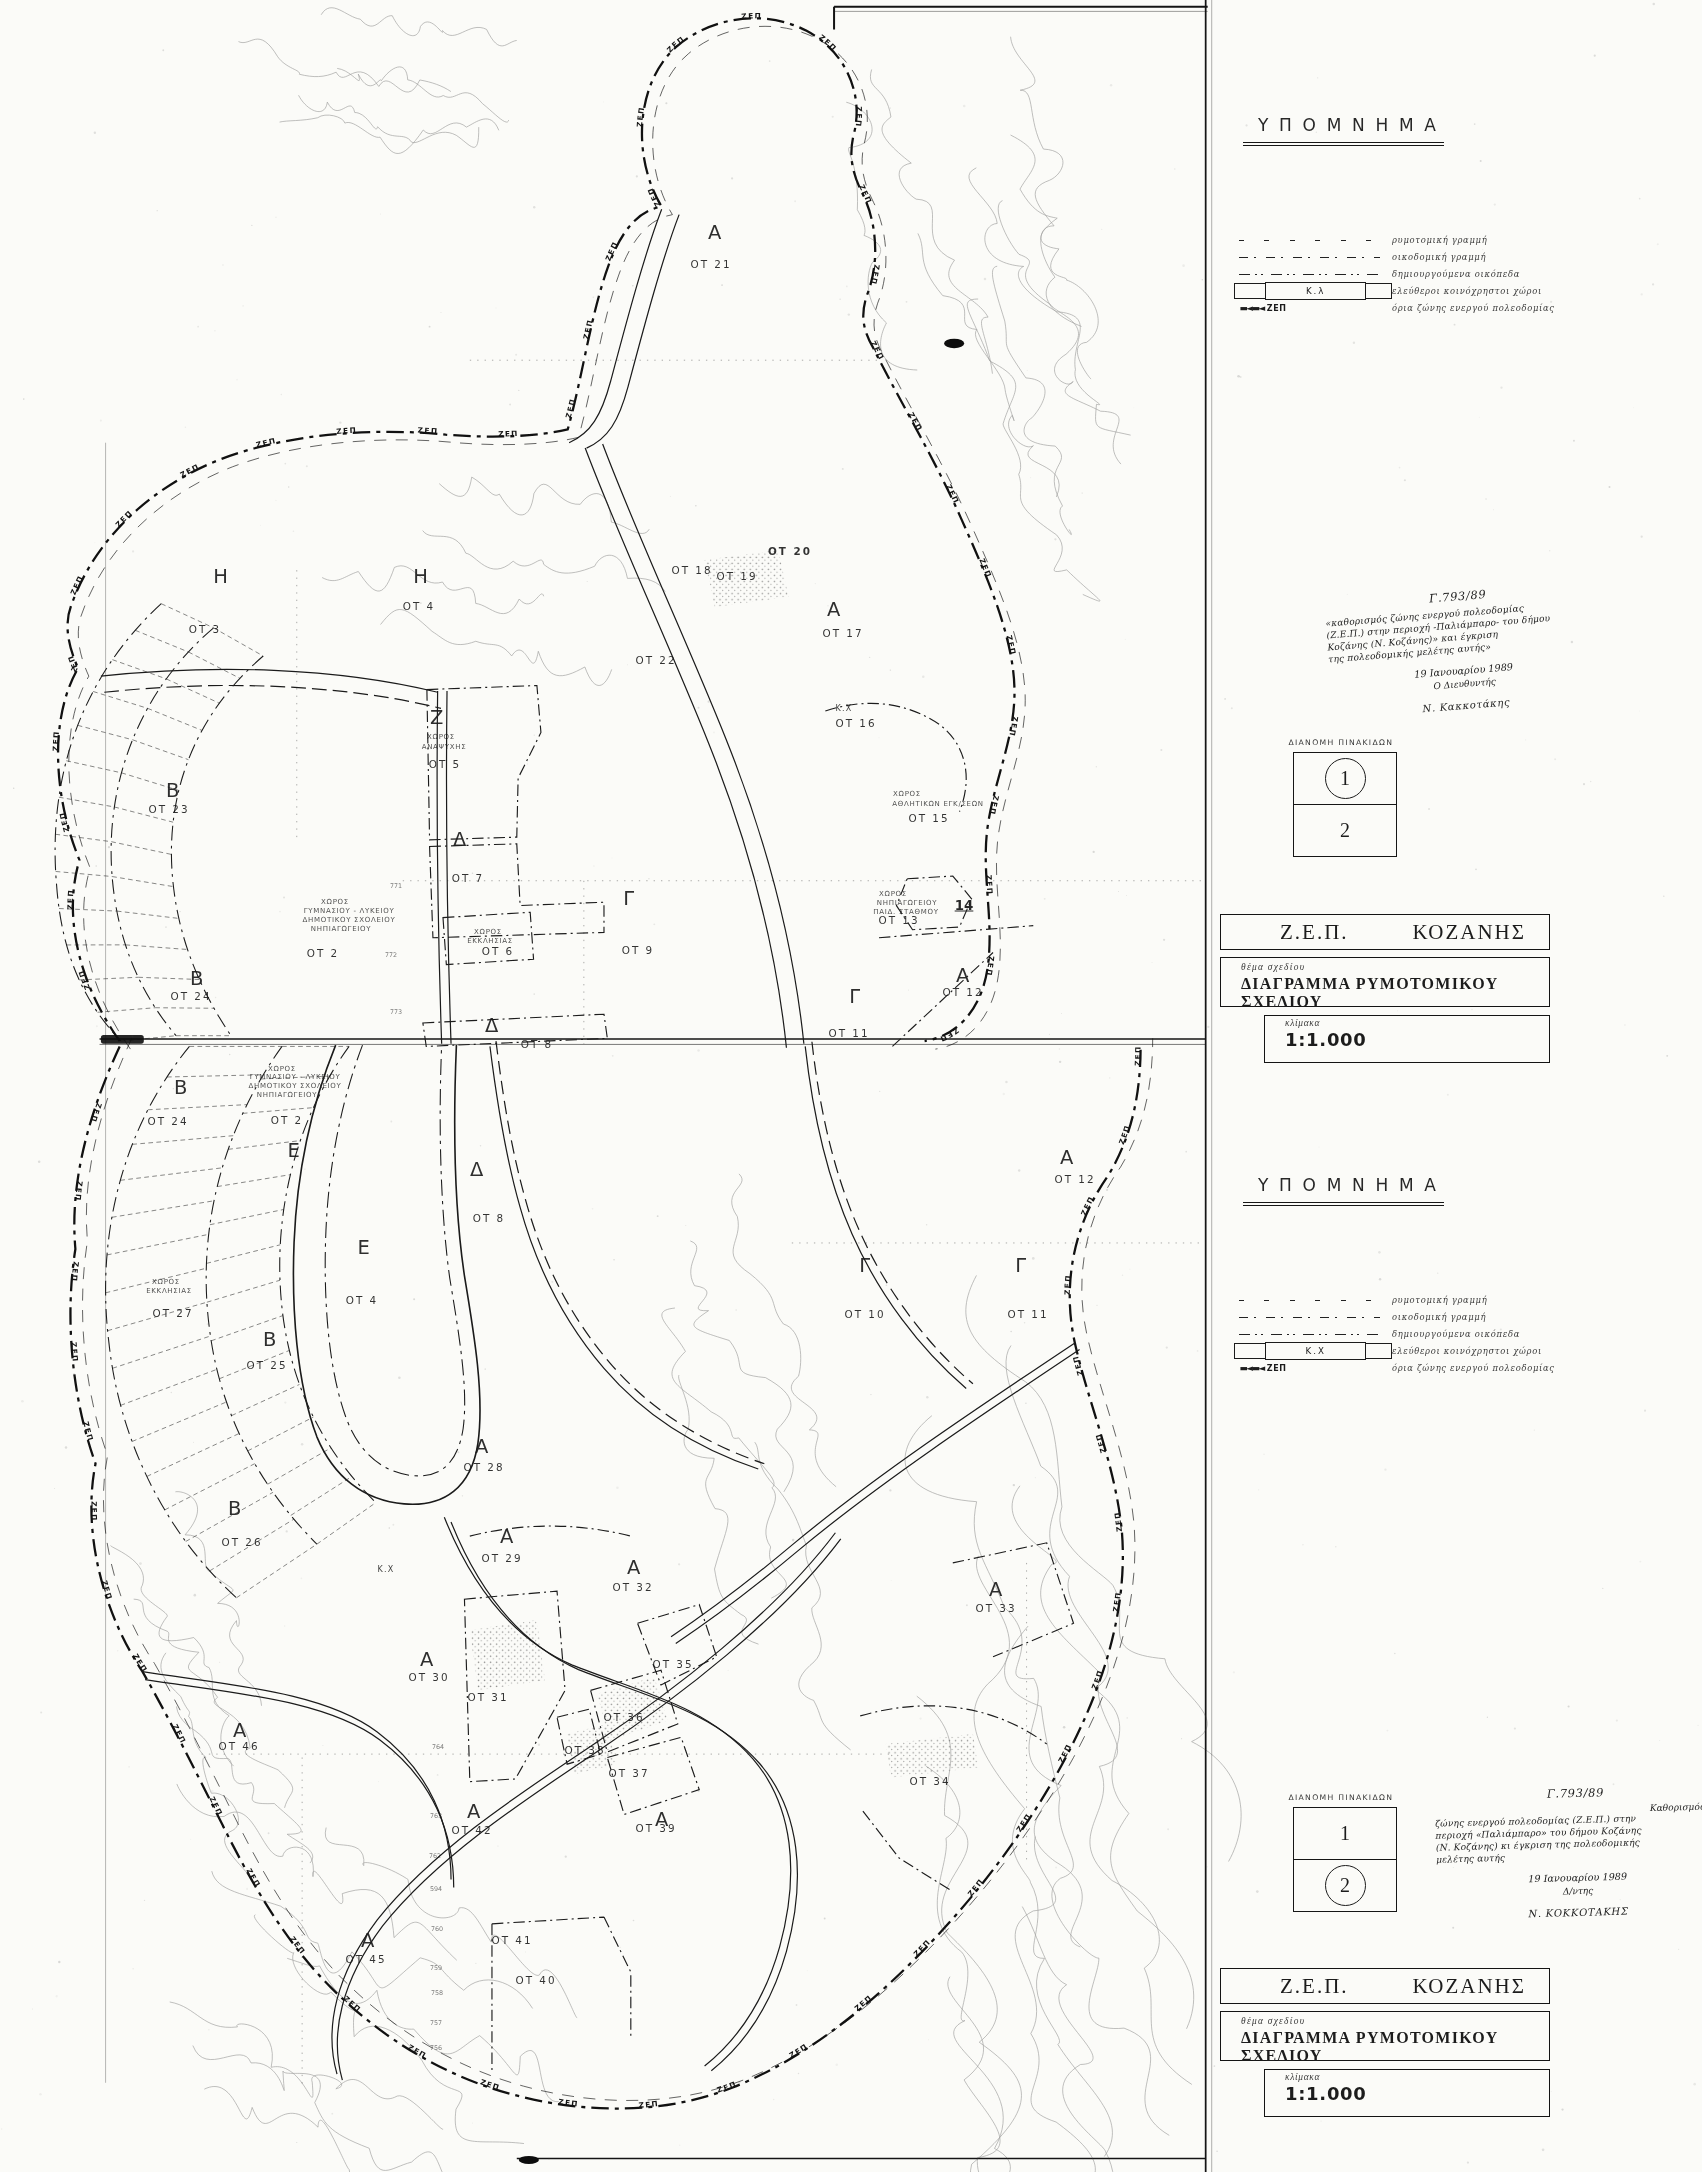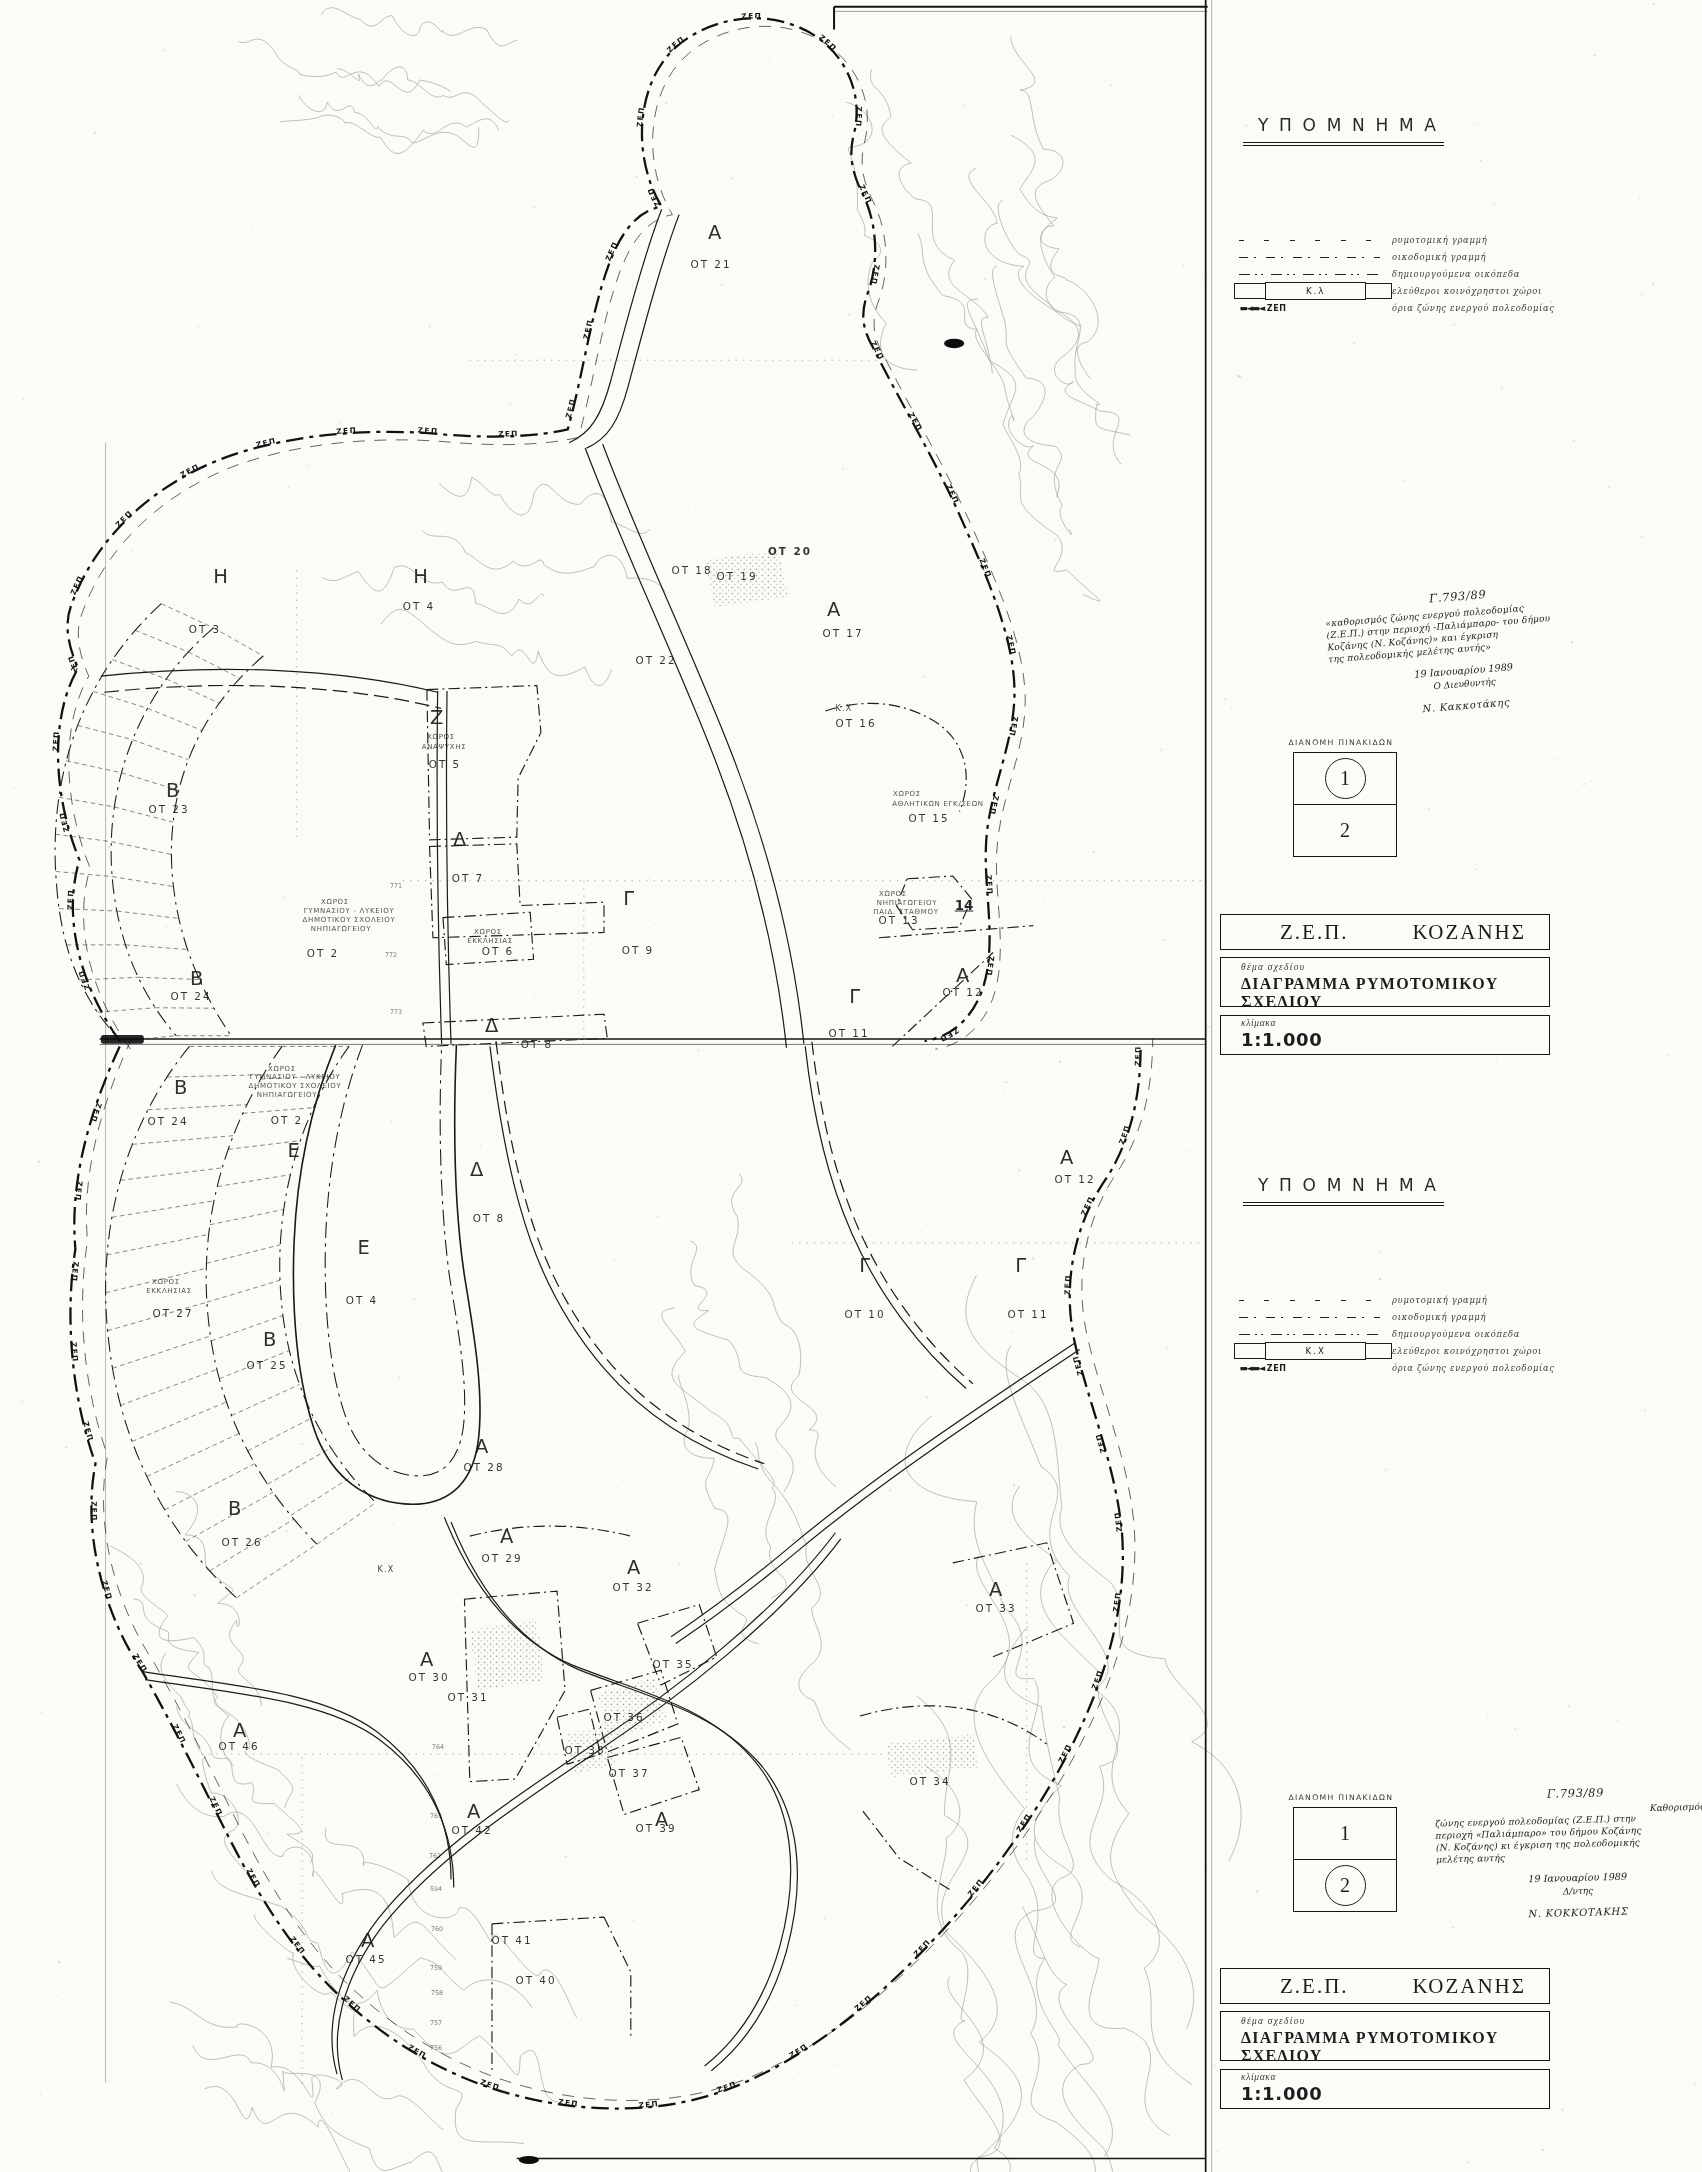--- a/index.html
+++ b/index.html
@@ -48,21 +48,21 @@
   .si-cell+.si-cell{border-top:1.3px solid #161616;}
   .si-circ{width:39px;height:39px;border:1.3px solid #1c1c1c;border-radius:50%;display:flex;align-items:center;justify-content:center;}
   
   .tblock{position:absolute;width:330px;}
   .tb-box{border:1.7px solid #141414;background:#fbfbf8;box-sizing:border-box;margin-bottom:7.4px;
           font-family:"Liberation Serif",serif;}
   .tb1{height:36px;display:flex;align-items:center;gap:64px;padding-left:59px;font-size:21px;letter-spacing:2px;}
   .tb2{height:50px;padding:3.4px 0 0 20px;}
   .tb2 .sm{font-style:italic;font-size:9.4px;letter-spacing:1.3px;opacity:.9}
   .tb2 .big{font-size:16px;letter-spacing:1.3px;margin-top:3.4px;font-weight:600;}
-  .tb3{height:40px;padding:2.7px 0 0 20px;}
+  .tb3{height:48px;padding:2.7px 0 0 20px;margin-left:44px;}
   .tb3 .sm{font-style:italic;font-size:9.4px;letter-spacing:0.7px;opacity:.9}
   .tb3 .big{font-family:"DejaVu Sans",sans-serif;font-size:18px;font-weight:700;letter-spacing:0.7px;margin-top:0.7px;}
   
   .zeptxt{font-family:"DejaVu Sans",sans-serif;font-size:11px;font-weight:700;letter-spacing:2px;fill:#141414;}
 </style>
 </head>
 <body>
 
 <div id="page">
 
@@ -693,21 +693,21 @@
       <span class="lb ot" style="left: 865px; top: 1314px;">ΟΤ 10</span>
       <span class="lb ot" style="left: 1028px; top: 1314px;">ΟΤ 11</span>
       <span class="lb ot" style="left: 1075px; top: 1179px;">ΟΤ 12</span>
       <span class="lb ot" style="left: 173px; top: 1313px;">ΟΤ 27</span>
       <span class="lb ot" style="left: 267px; top: 1365px;">ΟΤ 25</span>
       <span class="lb ot" style="left: 242px; top: 1542px;">ΟΤ 26</span>
       <span class="lb ot" style="left: 484px; top: 1467px;">ΟΤ 28</span>
       <span class="lb ot" style="left: 502px; top: 1558px;">ΟΤ 29</span>
       <span class="lb ot" style="left: 633px; top: 1587px;">ΟΤ 32</span>
       <span class="lb ot" style="left: 429px; top: 1677px;">ΟΤ 30</span>
-      <span class="lb ot" style="left: 468px; top: 1697px;">ΟΤ 31</span>
+      <span class="lb ot" style="left: 488px; top: 1697px;">ΟΤ 31</span>
       <span class="lb ot" style="left: 673px; top: 1664px;">ΟΤ 35</span>
       <span class="lb ot" style="left: 624px; top: 1717px;">ΟΤ 36</span>
       <span class="lb ot" style="left: 585px; top: 1750px;">ΟΤ 38</span>
       <span class="lb ot" style="left: 629px; top: 1773px;">ΟΤ 37</span>
       <span class="lb ot" style="left: 996px; top: 1608px;">ΟΤ 33</span>
       <span class="lb ot" style="left: 930px; top: 1781px;">ΟΤ 34</span>
       <span class="lb ot" style="left: 239px; top: 1746px;">ΟΤ 46</span>
       <span class="lb ot" style="left: 472px; top: 1830px;">ΟΤ 42</span>
       <span class="lb ot" style="left: 656px; top: 1828px;">ΟΤ 39</span>
       <span class="lb ot" style="left: 512px; top: 1940px;">ΟΤ 41</span>

